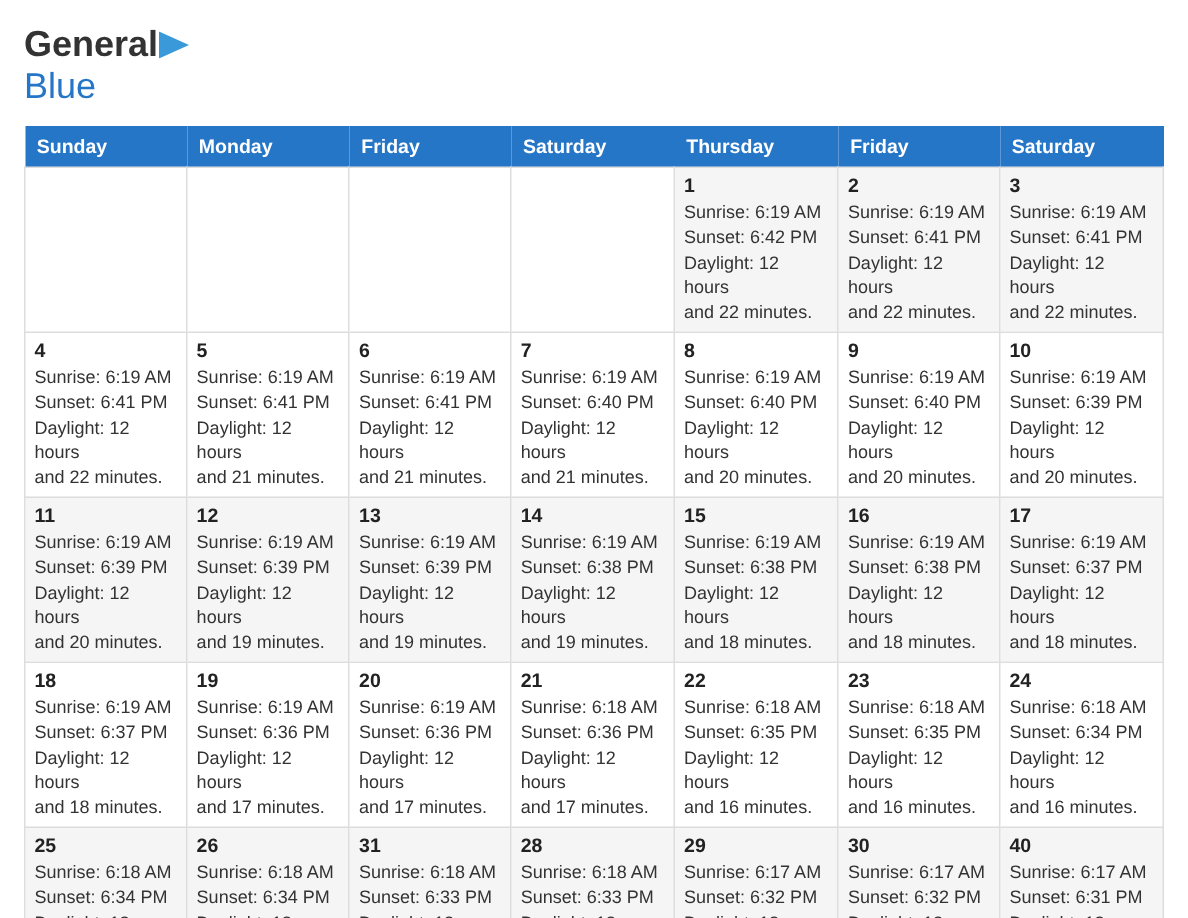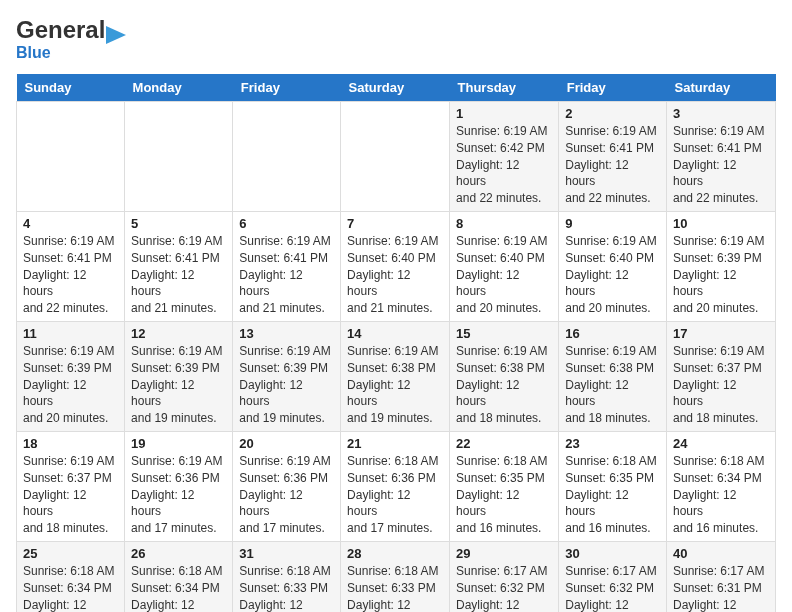--- a/index.html
+++ b/index.html
@@ -16,21 +16,21 @@
       align-items: flex-start;
       margin-bottom: 12px;
     }
     .logo {
       display: flex;
       flex-direction: column;
       align-items: flex-start;
     }
     .logo-line {
       display: flex;
-      align-items: flex-end;
+      align-items: center;
     }
     .title-block {
       text-align: right;
     }
     .month-year {
       font-size: 36px;
       font-weight: 300;
       color: #222;
       line-height: 1.1;
     }
@@ -91,21 +91,21 @@
 
 <div class="header">
   <div class="logo">
     <div class="logo-line">
       <span style="font-size:24px;font-weight:bold;color:#333;">General</span>
       <svg width="20" height="18" viewBox="0 0 20 18" style="margin-left:1px;">
         <polygon points="0,0 20,9 0,18" fill="#3a9ad9"></polygon>
       </svg>
     </div>
     <div>
-      <span style="font-size:16px;font-weight:bold;color:#2676c8;">Blue</span>
+      <span style="font-size:24px;font-weight:normal;color:#2676c8;">Blue</span>
     </div>
   </div>
 </div>
 
 <table>
   <thead>
     <tr>
     <th>Sunday</th>
         <th>Monday</th>
         <th>Friday</th>

